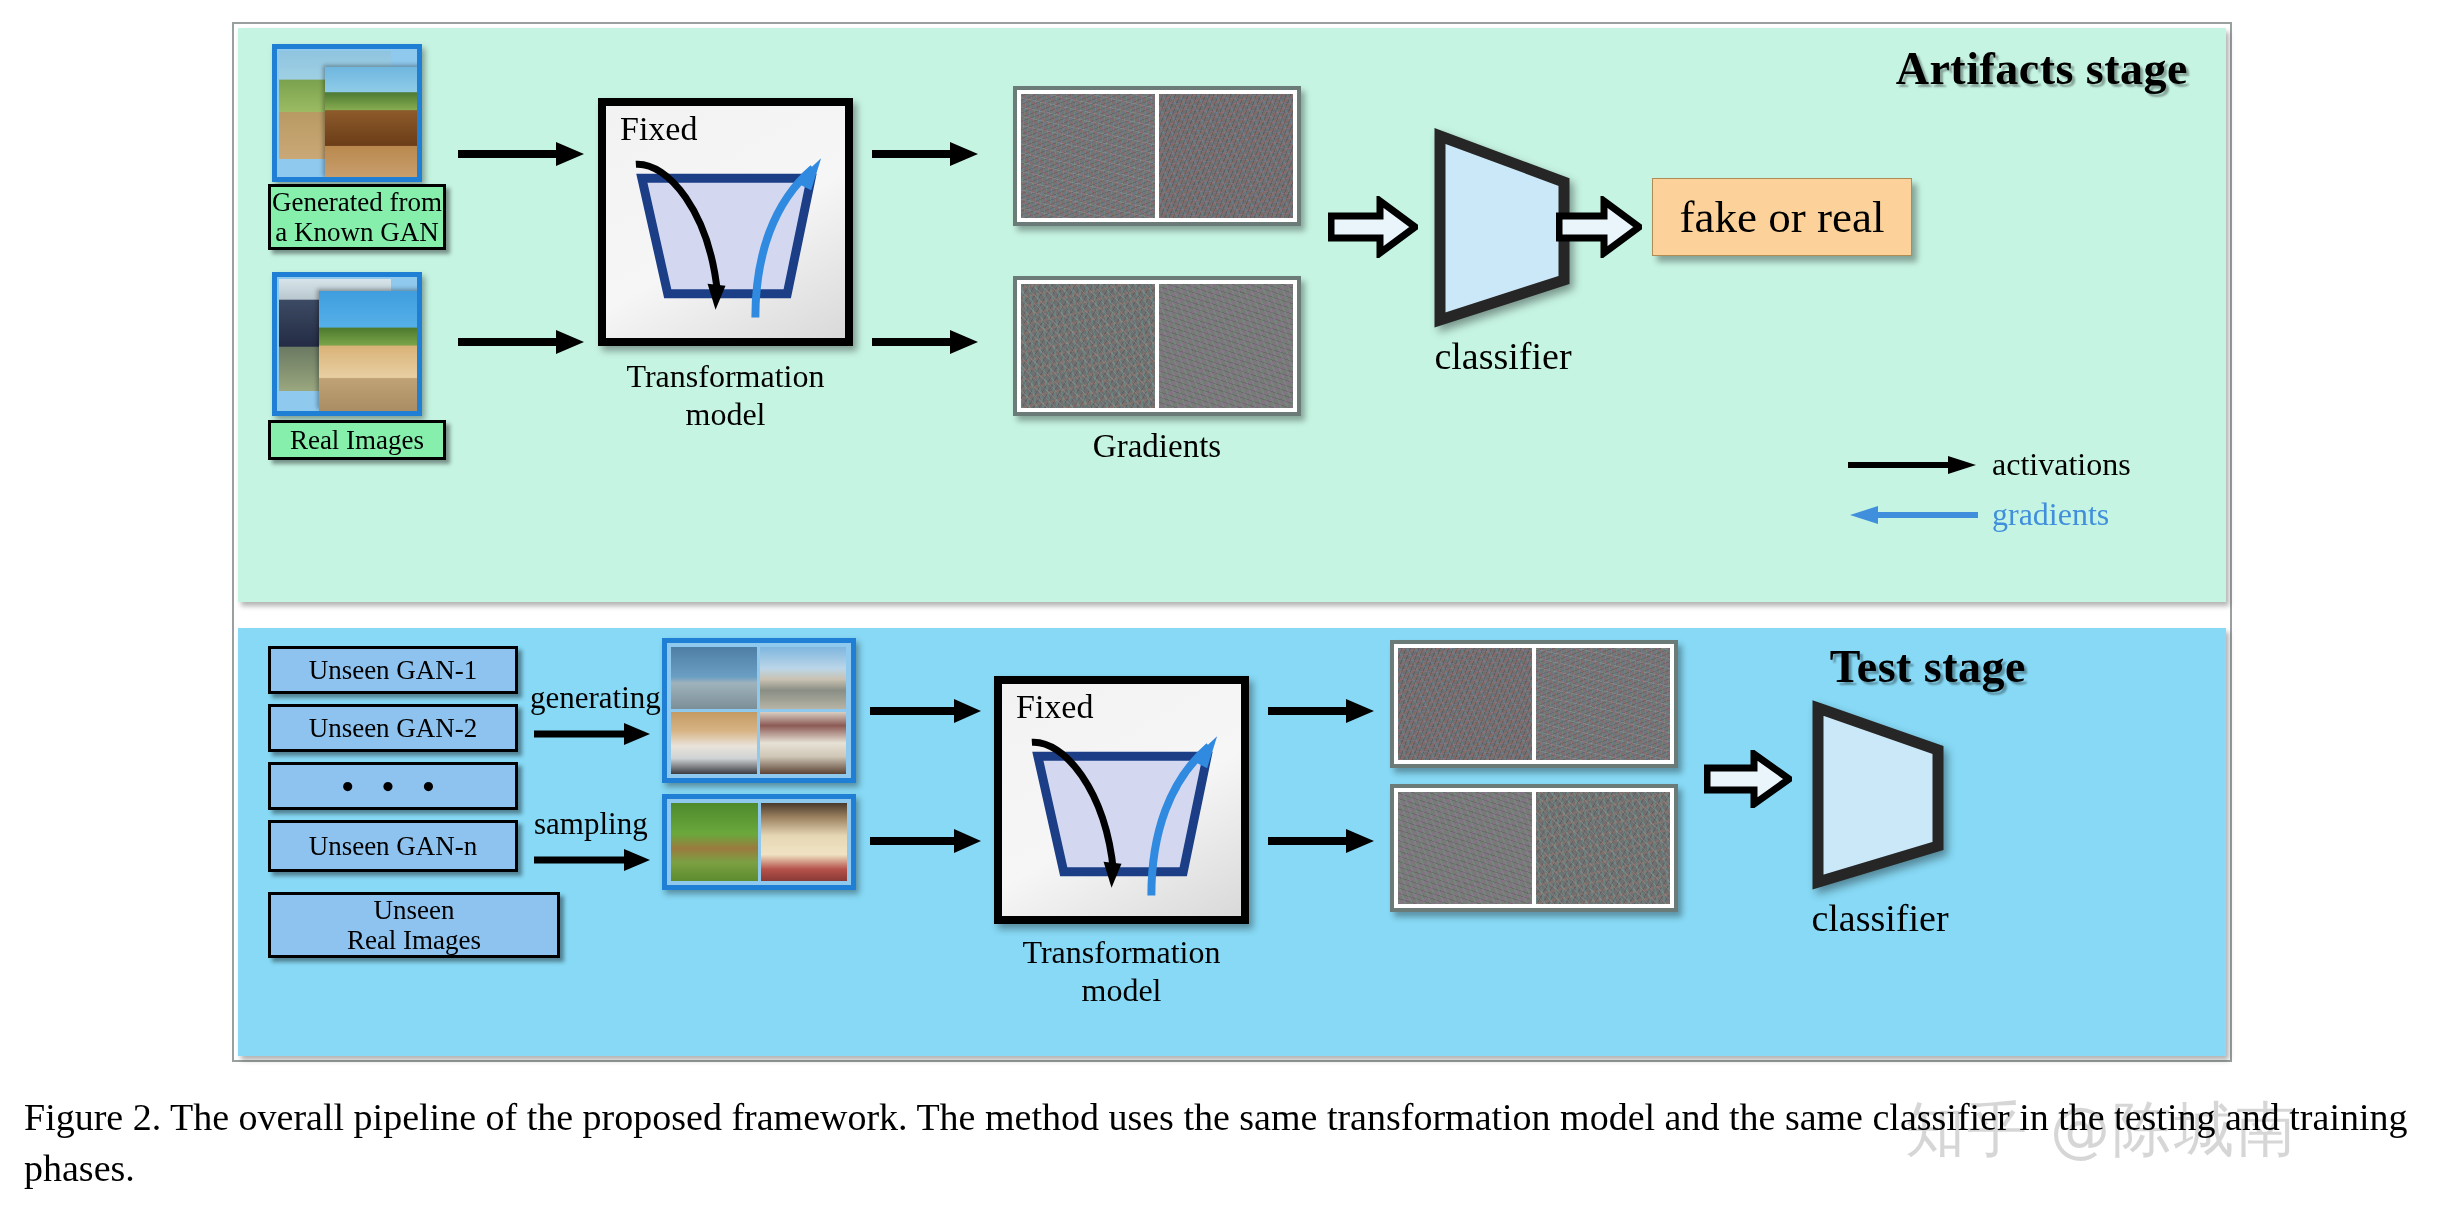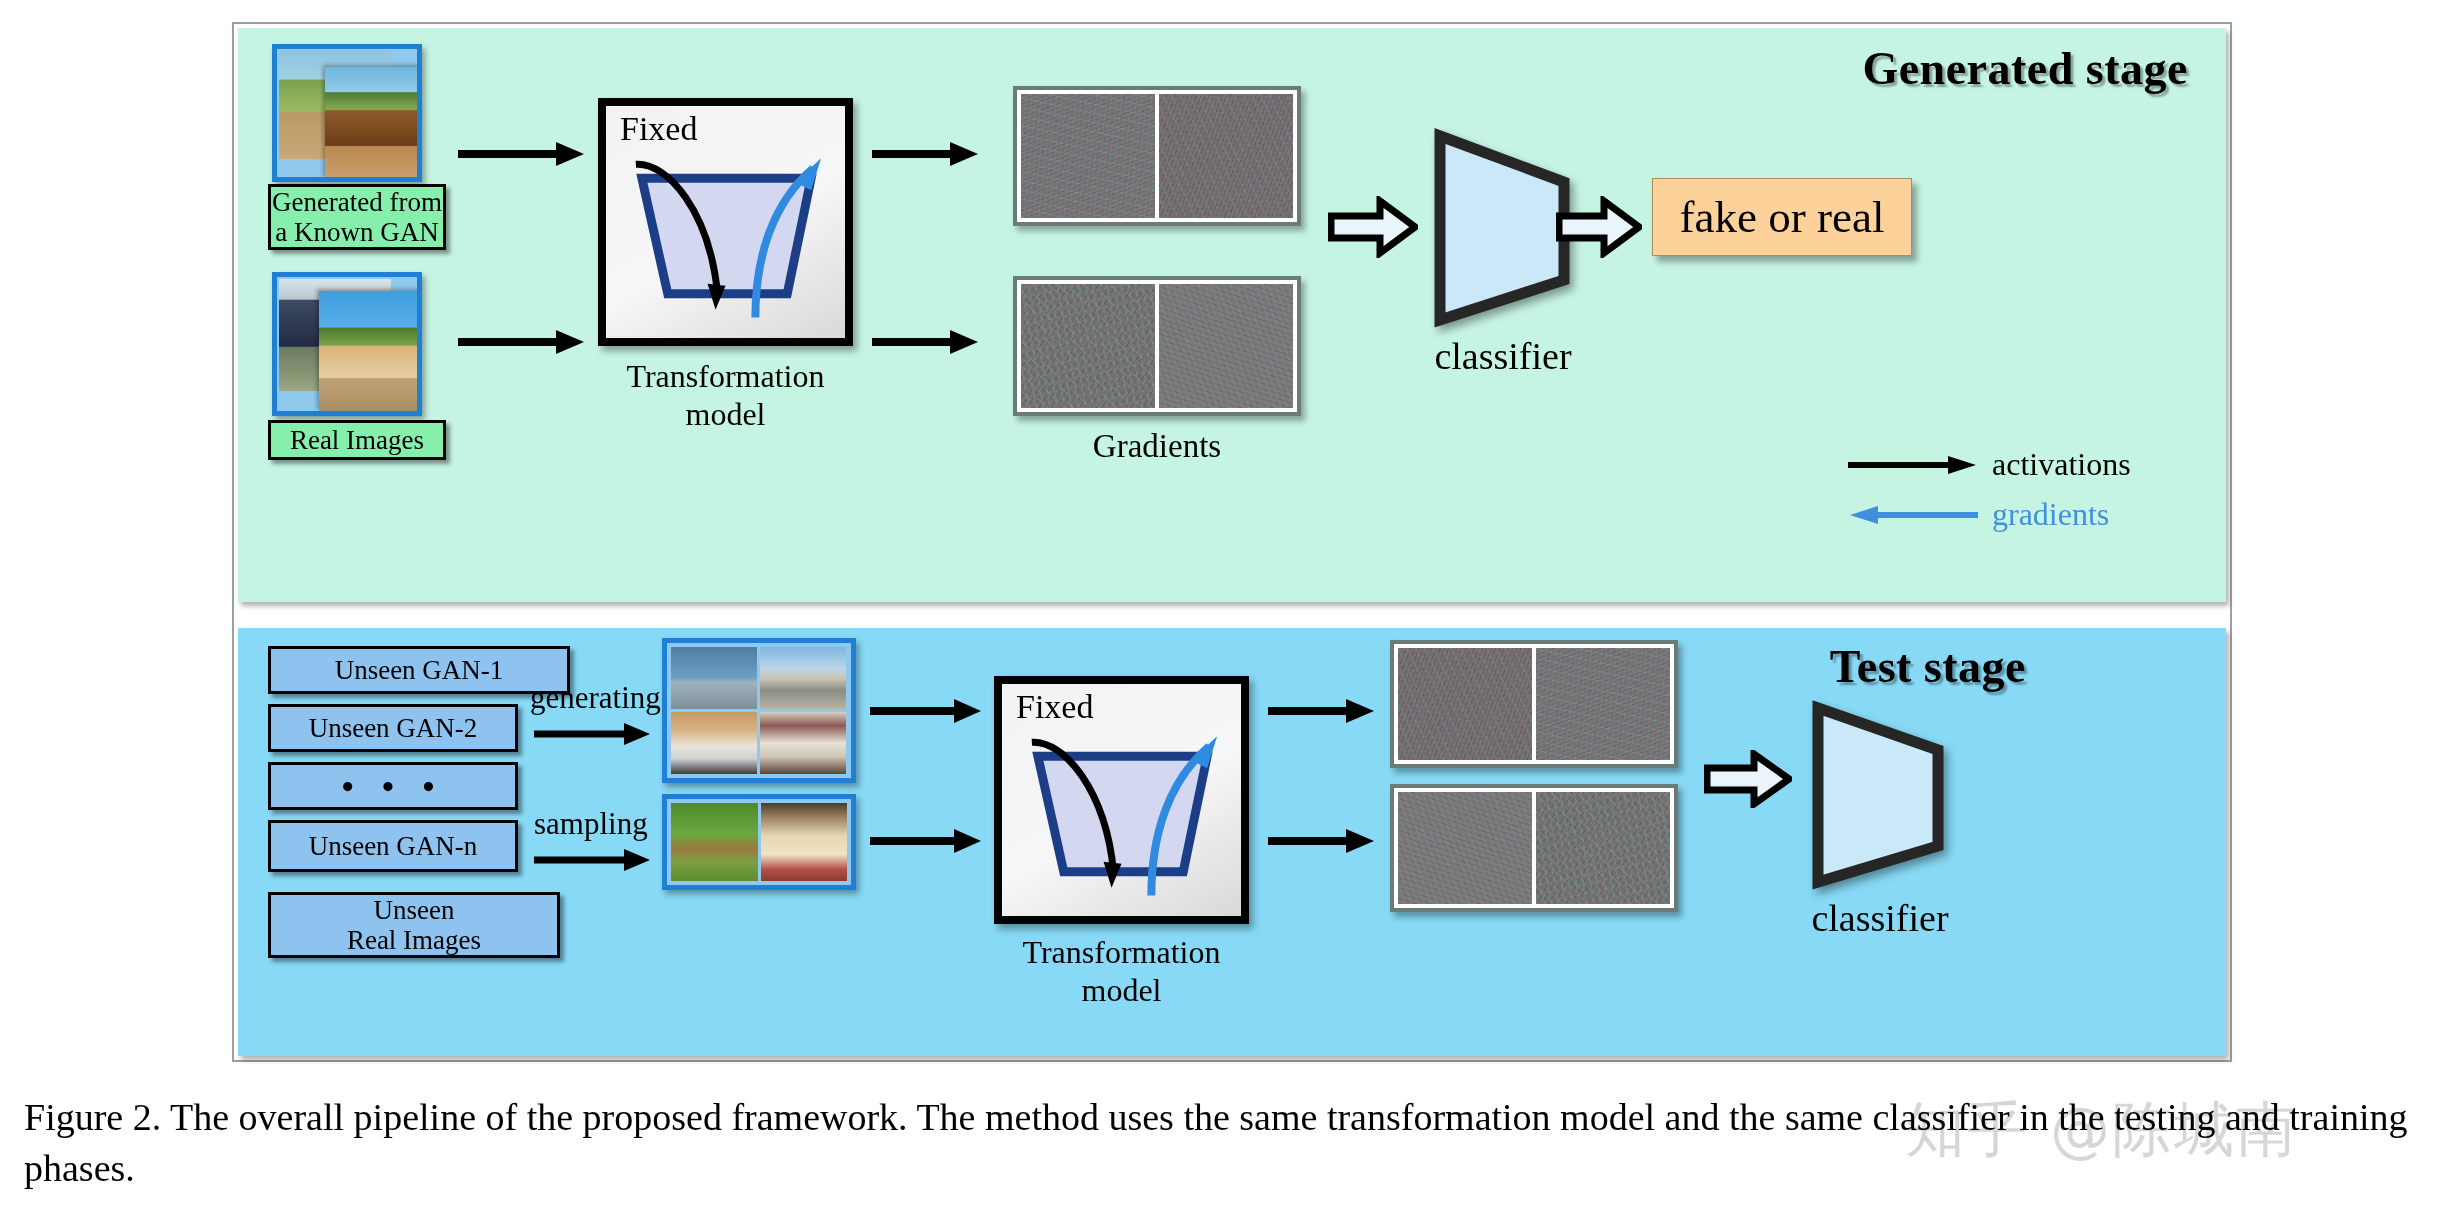--- a/index.html
+++ b/index.html
@@ -293,21 +293,21 @@
     line-height: 0.5;
   }
 </style>
 </head>
 <body>
 
 <div id="figure-frame">
 
   <div class="stage-panel" id="training-stage">
 
-    <div class="stage-title" id="training-stage-title">Generated stage</div>
+    <div class="stage-title" id="training-stage-title">Artifacts stage</div>
 
     <div class="img-card" style="left:34px; top:16px; width:150px; height:138px;">
       <div class="thumb ph-horse-back" style="left:2px; top:2px; width:112px; height:108px;"></div>
       <div class="thumb ph-horse-front" style="left:48px; top:18px; width:110px; height:112px; box-shadow:-2px -2px 4px rgba(0,0,0,.3);"></div>
     </div>
     <div class="plate plate-mint" style="left:30px; top:156px; width:178px; height:66px; white-space:pre-line;">Generated from
 a Known GAN</div>
 
     <div class="img-card" style="left:34px; top:244px; width:150px; height:144px;">
       <div class="thumb ph-pony-back" style="left:2px; top:2px; width:112px; height:112px;"></div>
@@ -388,21 +388,21 @@
         </svg>
         <span class="legend-text grad" style="margin-left:14px;">gradients</span>
       </div>
     </div>
   </div>
 
   <div class="stage-panel" id="test-stage">
 
     <div class="stage-title" id="test-stage-title">Test stage</div>
 
-    <div class="plate plate-blue" style="left:30px; top:18px; width:302px; height:48px;">Unseen GAN-1</div>
+    <div class="plate plate-blue" style="left:30px; top:18px; width:250px; height:48px;">Unseen GAN-1</div>
     <div class="plate plate-blue" style="left:30px; top:76px; width:250px; height:48px;">Unseen GAN-2</div>
     <div class="plate plate-blue dots-row" style="left:30px; top:134px; width:250px; height:48px;">•  •  •</div>
     <div class="plate plate-blue" style="left:30px; top:192px; width:250px; height:52px;">Unseen GAN-n</div>
     <div class="plate plate-blue" style="left:30px; top:264px; width:292px; height:66px; white-space:pre-line;">Unseen
 Real Images</div>
 
     <div class="flow-verb" style="left:292px; top:52px;">generating</div>
     <svg class="arrow-svg" style="left:294px; top:92px;" width="120" height="28" viewBox="0 0 120 28">
       <line x1="2" y1="14" x2="96" y2="14" stroke="#000" stroke-width="7"></line>
       <polygon points="92,3 118,14 92,25" fill="#000"></polygon>

